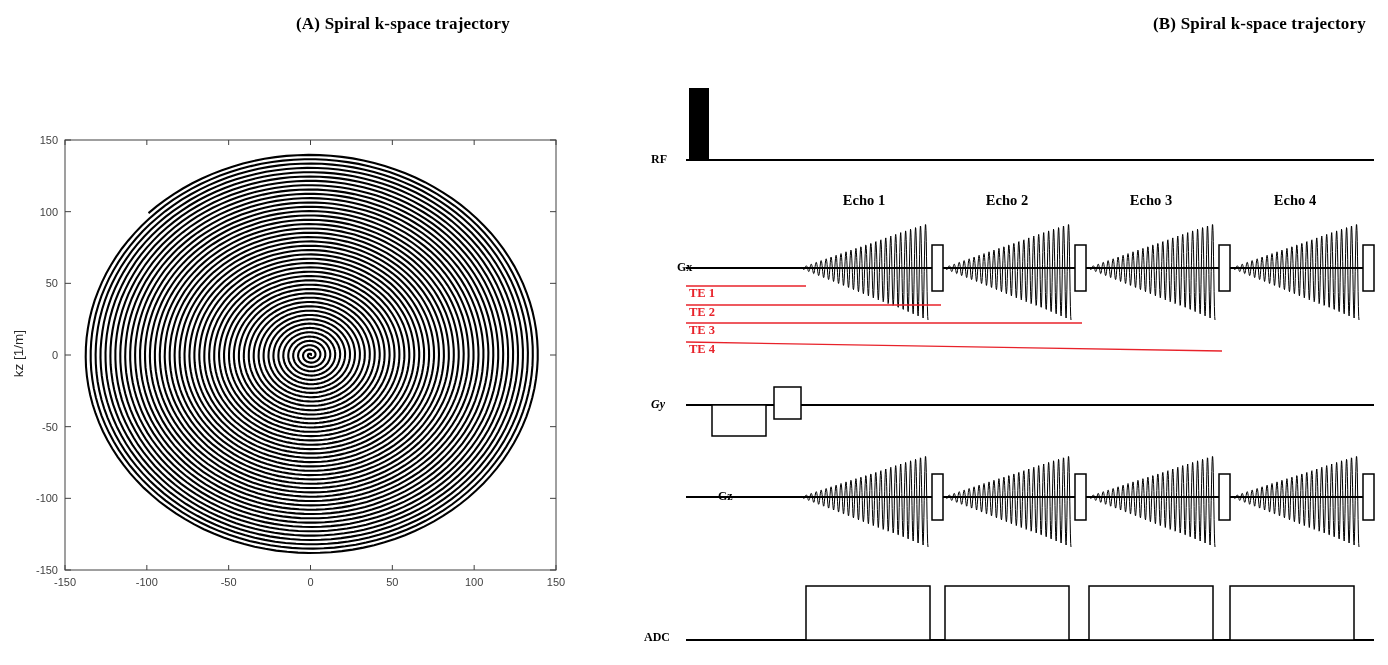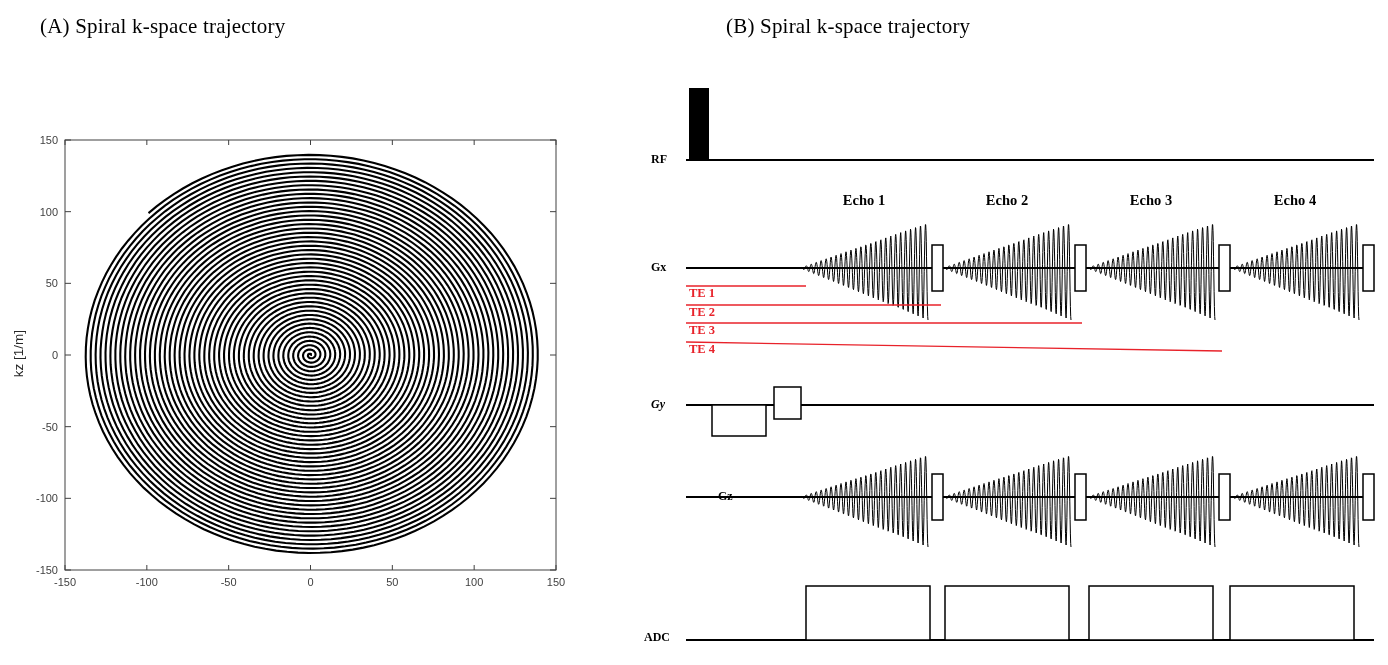--- a/index.html
+++ b/index.html
@@ -1,19 +1,19 @@
 <!DOCTYPE html>
 <html><head>
 <meta charset="utf-8">
 <style>
   html,body{margin:0;padding:0;background:#ffffff;}
   .canvas{position:relative;width:1388px;height:665px;background:#ffffff;overflow:hidden;
           font-family:"Liberation Serif",serif;color:#000;}
   .canvas svg{position:absolute;left:0;top:0;}
-  .title{position:absolute;font-size:21px;font-weight:normal;text-align:left;letter-spacing:.2px;}
+  .title{position:absolute;font-size:17px;font-weight:bold;text-align:right;letter-spacing:.2px;}
   .rowlabel{position:absolute;font-size:12px;font-weight:bold;line-height:22px;}
   .axlabel{position:absolute;font-family:"Liberation Sans",sans-serif;font-size:13.5px;color:#262626;}
   .ylab{left:-42px;top:346px;width:120px;text-align:center;transform:rotate(-90deg);}
 </style>
 </head>
 <body>
 
 <div class="canvas">
   <svg id="gfx" width="1388" height="665">
       <rect x="65" y="140" width="491" height="430" fill="none" stroke="#404040" stroke-width="1"></rect>
@@ -101,17 +101,17 @@
       <text x="1151" y="205" text-anchor="middle" font-family="&quot;Liberation Serif&quot;, serif" font-size="14.5" font-weight="bold" fill="#000000">Echo 3</text>
       <text x="1295" y="205" text-anchor="middle" font-family="&quot;Liberation Serif&quot;, serif" font-size="14.5" font-weight="bold" fill="#000000">Echo 4</text>
     </svg>
 
   <div class="title" style="left:40px;top:14px;width:470px;">(A) Spiral k-space trajectory</div>
   <div class="title" style="left:726px;top:14px;width:640px;">(B) Spiral k-space trajectory</div>
 
   <div class="axlabel ylab">kz [1/m]</div>
 
   <div class="rowlabel" style="left:651px;top:148px;">RF</div>
-  <div class="rowlabel" style="left:651px;top:256px;">Gx</div>
+  <div class="rowlabel" style="left:677px;top:256px;">Gx</div>
   <div class="rowlabel" style="left:651px;top:393px;font-style:italic;">Gy</div>
   <div class="rowlabel" style="left:682px;top:485px;margin-left:36px;">Gz</div>
   <div class="rowlabel" style="left:644px;top:626px;">ADC</div>
 </div>
 
 </body></html>

